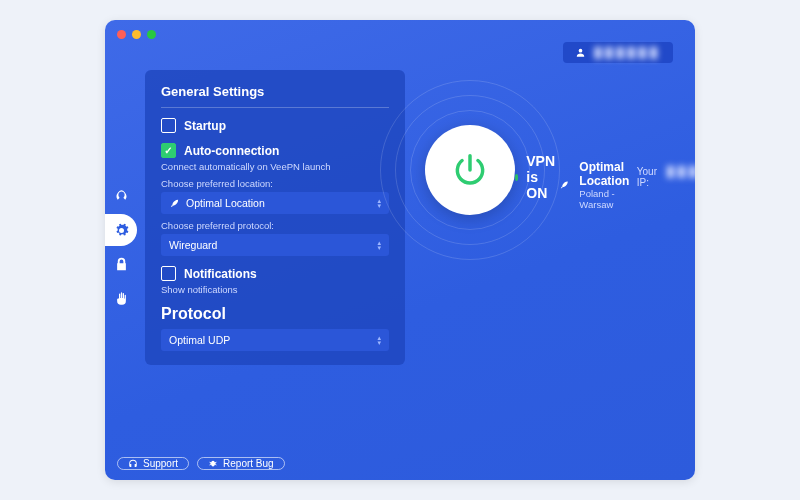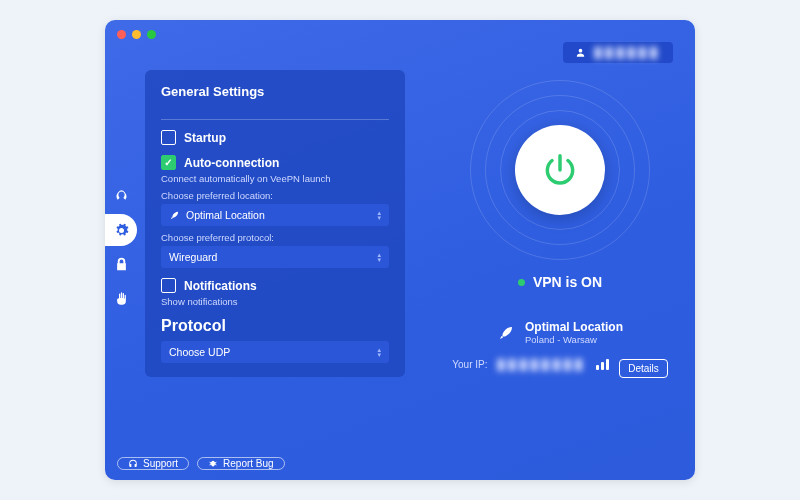--- a/index.html
+++ b/index.html
@@ -10,34 +10,34 @@
 .tl-close{background:#ff5f57}.tl-min{background:#febc2e}.tl-max{background:#28c840}
 .profile-chip{position:absolute;top:22px;right:22px;background:#2149c9;border-radius:4px;padding:5px 12px;display:flex;align-items:center;gap:8px;color:#fff}
 .profile-chip svg{width:11px;height:11px}
 .blur{filter:blur(3px);color:#cfd9ff;font-size:10px;letter-spacing:4px}
 .sidebar{position:absolute;left:0;top:160px;display:flex;flex-direction:column;gap:2px}
 .side-btn{width:32px;height:32px;display:flex;align-items:center;justify-content:center;border-radius:0 16px 16px 0;cursor:pointer}
 .side-btn.active{background:#fff}
 .side-btn svg{width:15px;height:15px}
 .side-btn.active svg{fill:#2e5de0}.side-btn:not(.active) svg{fill:#fff}
 .settings-panel{position:absolute;left:40px;top:50px;width:260px;background:rgba(30,70,190,.8);border-radius:6px;padding:14px 16px;color:#fff}
-.settings-panel h3{font-size:13px;font-weight:600;padding-bottom:20px;border-bottom:1px solid rgba(255,255,255,.25);margin-bottom:10px}
+.settings-panel h3{font-size:13px;font-weight:600;padding-bottom:8px;border-bottom:1px solid rgba(255,255,255,.25);margin-bottom:10px}
 .opt{margin-bottom:10px}
 .opt-row{display:flex;align-items:center;gap:8px;font-size:12px;font-weight:600}
 .chk{width:15px;height:15px;border:1.5px solid #fff;border-radius:2px;display:flex;align-items:center;justify-content:center;flex-shrink:0}
 .chk.checked{background:#2ecc71;border-color:#2ecc71}
 .chk.checked::after{content:"✓";color:#fff;font-size:10px;line-height:1}
 .opt-desc{font-size:9.5px;color:#cfd9ff;margin-top:3px}
 .sub-label{font-size:9.5px;color:#cfd9ff;margin-top:6px;margin-bottom:3px}
 .select{background:#2b56d8;border-radius:3px;padding:5px 8px;font-size:10.5px;display:flex;align-items:center;justify-content:space-between;cursor:pointer}
 .select .sel-left{display:flex;align-items:center;gap:6px}
 .select svg.rocket{width:11px;height:11px;fill:#fff}
 .chev{display:flex;flex-direction:column;gap:0;font-size:7px;line-height:5px;color:#9db6ff}
 .sect-head{font-size:16px;font-weight:700;margin:8px 0 6px}
-.main-right{position:absolute;right:0;top:60px;width:270px;display:flex;flex-direction:column;align-items:center}
+.main-right{position:absolute;right:0;top:60px;width:270px;display:flex;align-items:center}
 .ring-wrap{position:relative;width:180px;height:180px;display:flex;align-items:center;justify-content:center}
 .ring{position:absolute;border-radius:50%;border:1px solid rgba(255,255,255,.15)}
 .r1{width:180px;height:180px}.r2{width:150px;height:150px}.r3{width:120px;height:120px}
 .power-btn{width:90px;height:90px;border-radius:50%;background:#fff;display:flex;align-items:center;justify-content:center;cursor:pointer;box-shadow:0 4px 16px rgba(0,0,0,.2)}
 .power-btn svg{width:38px;height:38px}
 .status{margin-top:14px;display:flex;align-items:center;gap:8px;color:#fff;font-size:14px;font-weight:700}
 .dot{width:7px;height:7px;border-radius:50%;background:#2ecc71}
 .loc-card{margin-top:30px;display:flex;align-items:center;gap:10px;color:#fff}
 .loc-card svg{width:18px;height:18px;fill:#fff}
 .loc-text{display:flex;flex-direction:column}
@@ -129,21 +129,21 @@
     <div class="opt">
       <div class="opt-row">
         <span class="chk"></span>
         <span>Notifications</span>
       </div>
       <div class="opt-desc">Show notifications</div>
     </div>
 
     <div class="sect-head">Protocol</div>
     <div class="select">
-      <span>Choose UDP</span>
+      <span>Optimal UDP</span>
       <span class="chev">▴<br>▾</span>
     </div>
   </div>
 
   <div class="main-right">
     <div class="ring-wrap">
       <div class="ring r1"></div>
       <div class="ring r2"></div>
       <div class="ring r3"></div>
       <div class="power-btn">

